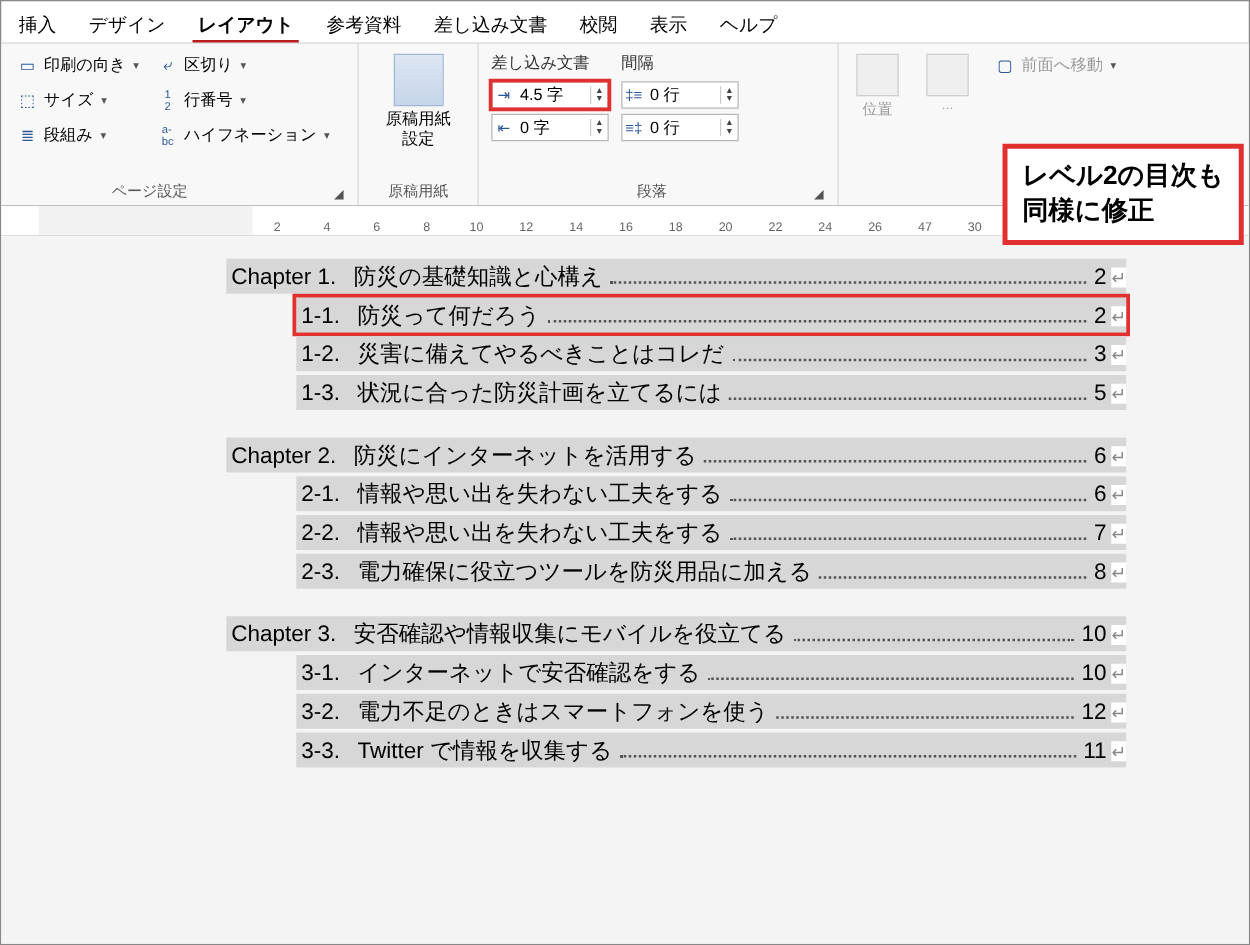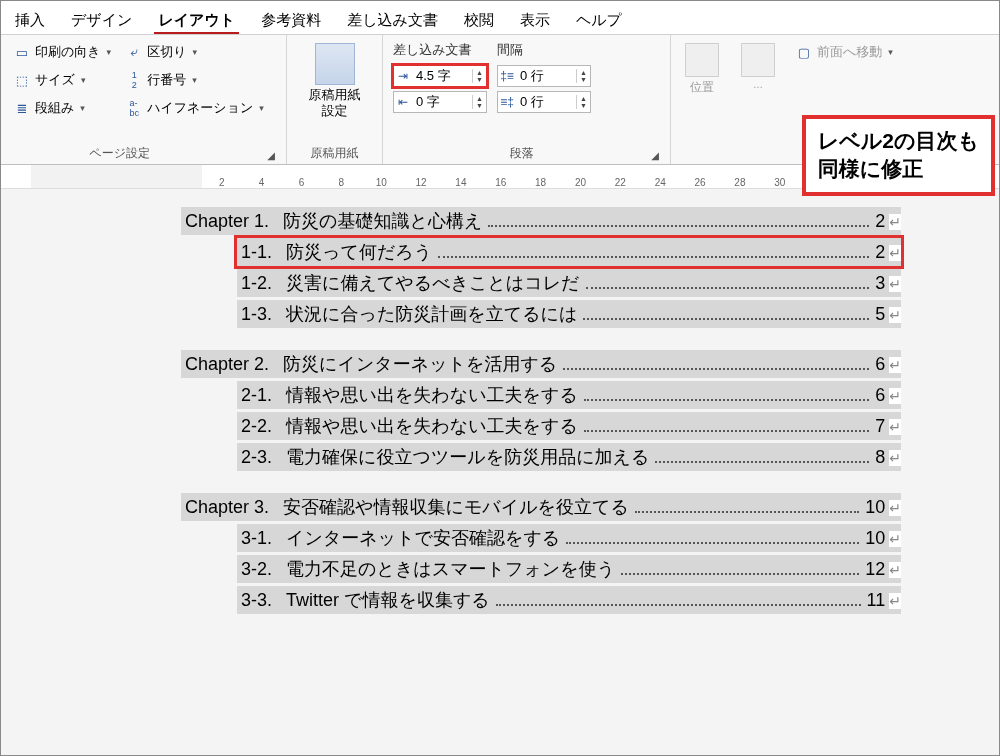--- a/index.html
+++ b/index.html
@@ -340,21 +340,21 @@
     <span>8</span>
     <span>10</span>
     <span>12</span>
     <span>14</span>
     <span>16</span>
     <span>18</span>
     <span>20</span>
     <span>22</span>
     <span>24</span>
     <span>26</span>
-    <span>28</span>
+    <span>47</span>
     <span>30</span>
     <span>32</span>
     <span>34</span>
     <span>36</span>
     <span>38</span>
     <span>40</span>
   </div>
 
 <div class="doc-area">
   <div class="page" id="page">

